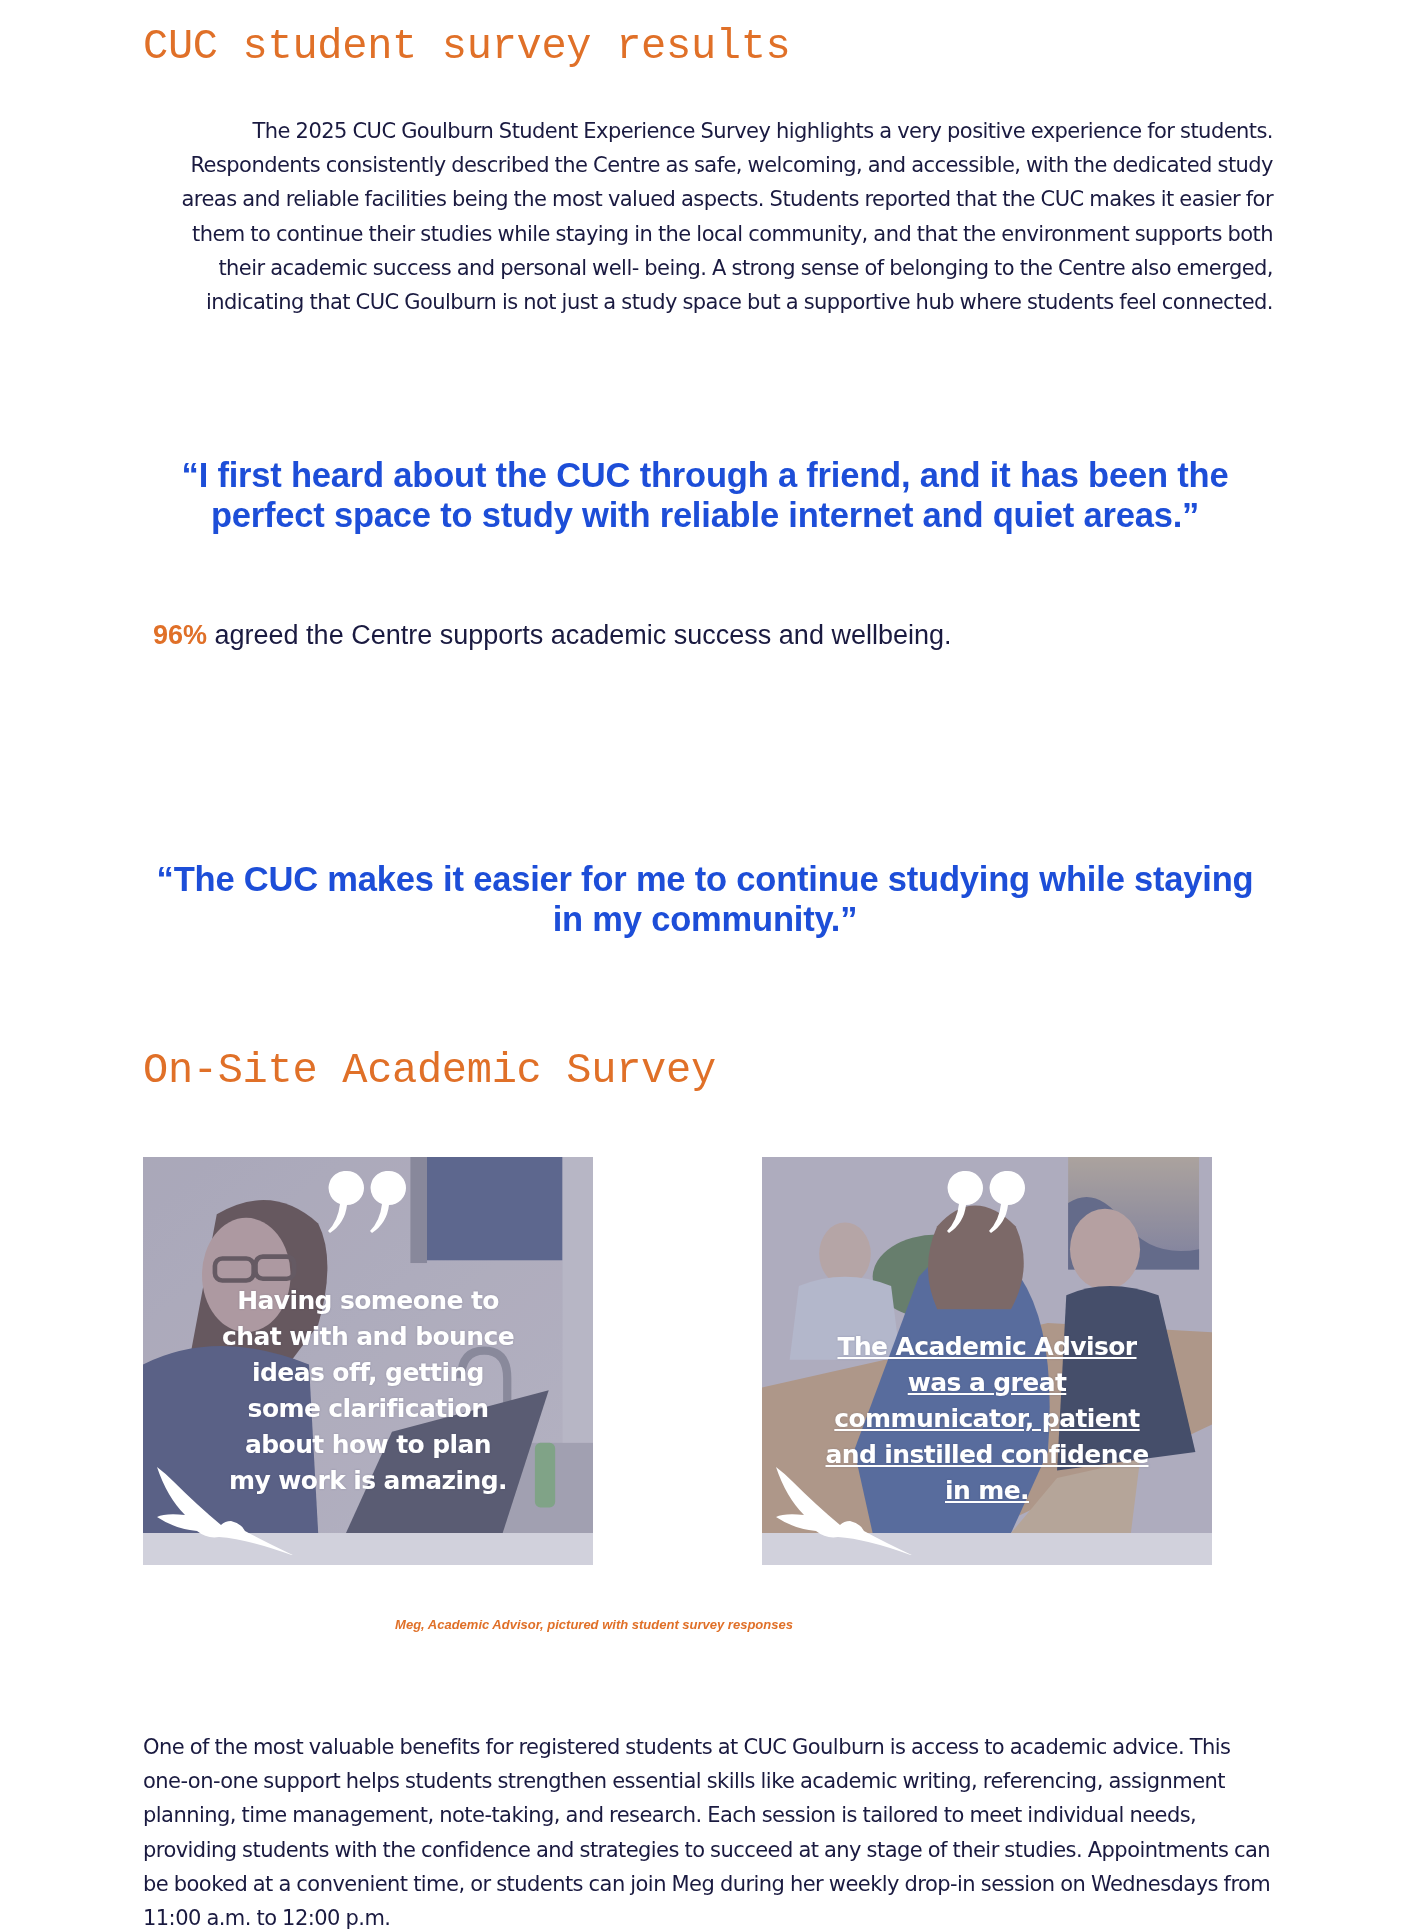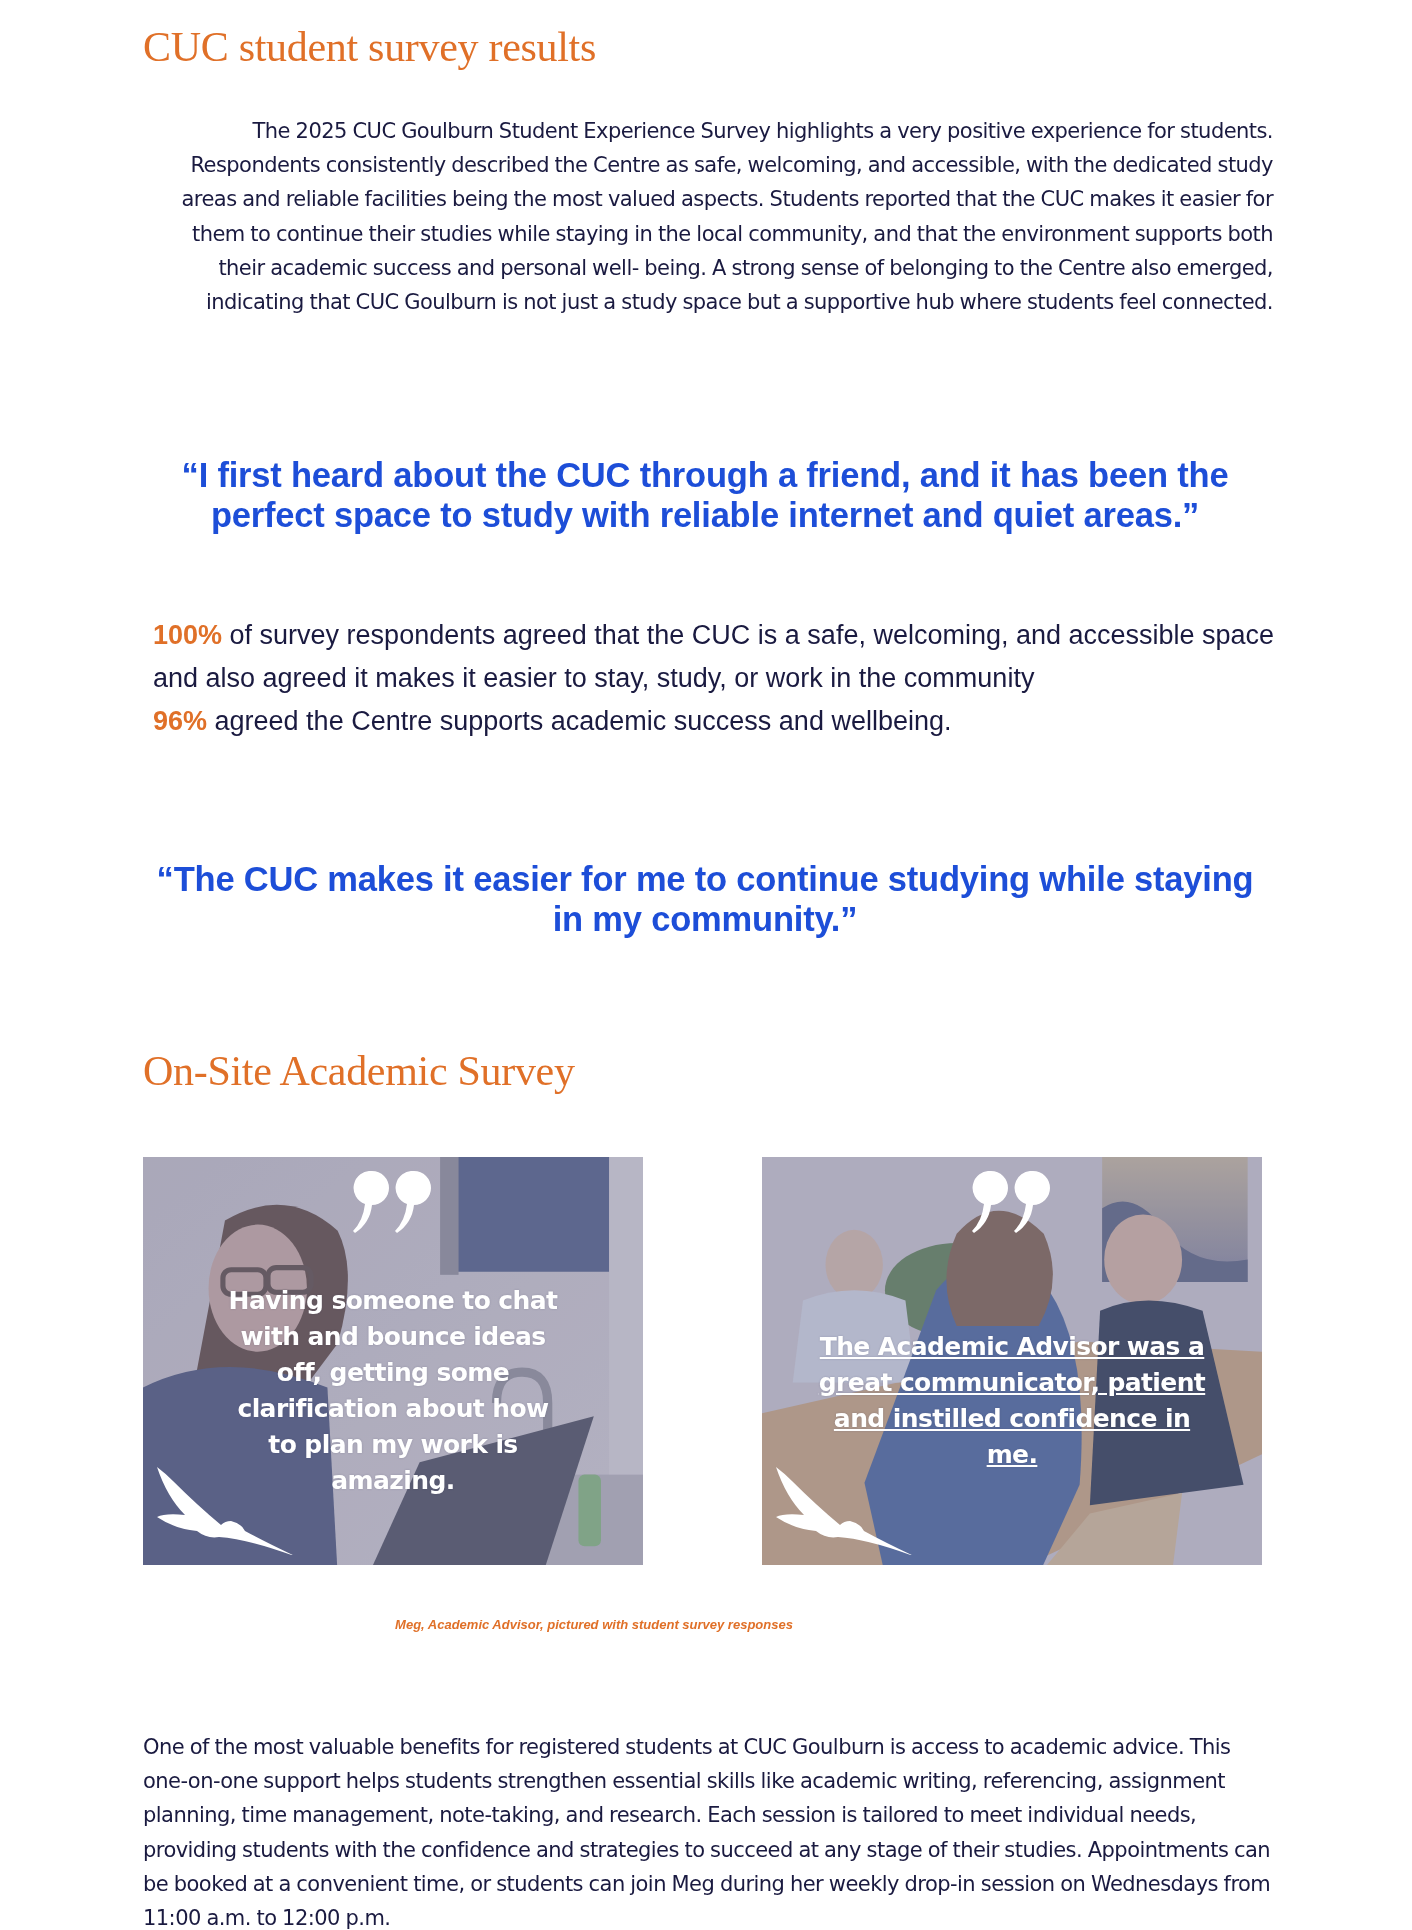--- a/index.html
+++ b/index.html
@@ -1,21 +1,21 @@
 <!DOCTYPE html>
 <html><head>
 <meta charset="utf-8">
 <style>
   * { box-sizing: border-box; margin: 0; padding: 0; }
   html, body { width: 1412px; height: 1930px; background: #ffffff; overflow: hidden; }
   body { position: relative; font-family: "DejaVu Sans", sans-serif; color: #1a1a40; }
 
   .h-section {
     position: absolute; left: 143px;
-    font-family: Liberation Serif, serif;
+    font-family: Liberation Mono, monospace;
     font-weight: normal; color: #e07028;
     font-size: 42px; line-height: 50px; letter-spacing: -0.3px;
   }
   #title-1 { top: 22px; }
   #title-2 { top: 1046px; }
 
   .body-para {
     position: absolute; left: 143px; width: 1130px;
     font-family: "DejaVu Sans", sans-serif;
     font-size: 21px; line-height: 34.2px; color: #1a1a40;
@@ -34,21 +34,21 @@
 
   .stats {
     position: absolute; left: 153px; width: 1130px;
     font-family: "Liberation Sans", sans-serif;
     font-size: 27px; line-height: 43px; color: #1a1a40;
   }
   #stats { top: 614px; }
   .stat-num { color: #e07028; font-weight: bold; }
 
   .card {
-    position: absolute; top: 1157px; width: 500px; height: 408px; overflow: hidden;
+    position: absolute; top: 1157px; width: 450px; height: 408px; overflow: hidden;
   }
   #card-1 { left: 143px; }
   #card-2 { left: 762px; }
 
   .card .photo { position: absolute; inset: 0; }
   .card .tint { position: absolute; inset: 0; background: rgba(90, 90, 130, 0.28); }
 
   .card .quote-mark {
     position: absolute; top: 14px; left: 50%; transform: translateX(-50%);
     width: 80px; height: 62px;
@@ -73,23 +73,20 @@
 </head>
 <body>
 
 <h1 id="title-1" class="h-section">CUC student survey results</h1>
 
 <p id="intro" class="body-para">The 2025 CUC Goulburn Student Experience Survey highlights a very positive experience for students. Respondents consistently described the Centre as safe, welcoming, and accessible, with the dedicated study areas and reliable facilities being the most valued aspects. Students reported that the CUC makes it easier for them to continue their studies while staying in the local community, and that the environment supports both their academic success and personal well- being. A strong sense of belonging to the Centre also emerged, indicating that CUC Goulburn is not just a study space but a supportive hub where students feel connected.</p>
 
 <blockquote id="quote-1" class="pull-quote">“I first heard about the CUC through a friend, and it has been the perfect space to study with reliable internet and quiet areas.”</blockquote>
 
 <div id="stats" class="stats">
-  <div>
-    <span class="stat-num">100%</span><span> of survey respondents agreed that the CUC is a safe, welcoming, and accessible space and also agreed it makes it easier to stay, study, or work in the community</span>
-  </div>
   <div>
     <span class="stat-num">96%</span><span> agreed the Centre supports academic success and wellbeing.</span>
   </div>
 </div>
 
 <blockquote id="quote-2" class="pull-quote">“The CUC makes it easier for me to continue studying while staying in my community.”</blockquote>
 
 <h1 id="title-2" class="h-section">On-Site Academic Survey</h1>
 
 <div id="card-1" class="card">

